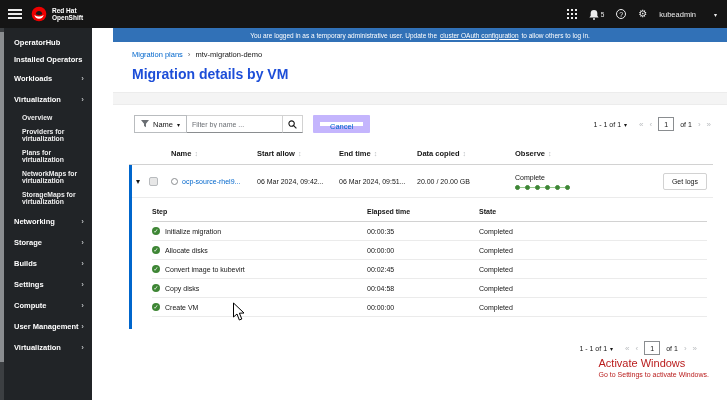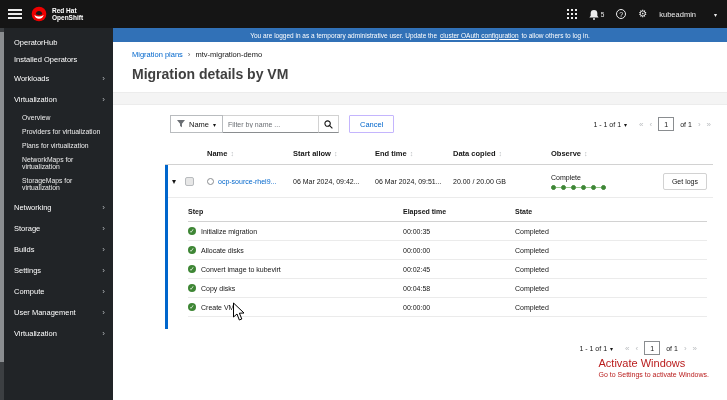--- a/index.html
+++ b/index.html
@@ -16,51 +16,51 @@
   .brand-text b { font-size:6.5px; font-weight:bold; color:#fff; }
   .mast-right { margin-left:auto; display:flex; align-items:center; gap:12px; }
   .mast-icon { display:flex; align-items:center; gap:2px; color:#ededed; font-size:8px; cursor:pointer; }
   .badge-count { font-size:6.5px; color:#ededed; }
   .qmark { width:10px; height:10px; border:1px solid #ededed; border-radius:50%; font-size:7px; display:flex; align-items:center; justify-content:center; }
   .gear { font-size:10px; line-height:10px; }
   .user-menu { display:flex; align-items:center; gap:18px; font-size:7.5px; color:#ededed; cursor:pointer; }
   .caret { font-size:6px; color:#ededed; }
 
   
-  .sidebar { position:absolute; top:28px; left:0; width:113px; bottom:0; background:#212427; color:#fff; z-index:10; padding:6px 0 0 5px; overflow:hidden; }
+  .sidebar { position:absolute; top:28px; left:0; width:92px; bottom:0; background:#212427; color:#fff; z-index:10; padding:6px 0 0 5px; overflow:hidden;font-weight:bold; }
   .side-scroll { position:absolute; left:0; top:28px; bottom:0; width:4px; background:#3c3f42; z-index:11; }
   .side-scroll i { position:absolute; left:0; top:4px; width:4px; height:330px; background:#8a8d90; display:block; }
   .nav-item { display:flex; align-items:center; justify-content:space-between; padding:6px 8px 6px 9px; font-size:7.5px; color:#fff; cursor:pointer; }
   .nav-item.small { padding:4px 8px 4px 9px; }
   .chev { color:#b8bbbe; font-size:8px; line-height:6px; }
   .chev.down { display:inline-block; transform:rotate(90deg); }
   .subnav { padding:0 0 3px 0; }
   .subnav-item { padding:3.5px 6px 3.5px 17px; font-size:6.8px; color:#ededed; cursor:pointer; }
 
   
   .content { position:absolute; top:28px; left:113px; right:0; bottom:0; background:#fff; overflow:hidden; }
   .banner { height:14px; background:#3171b7; color:#fff; font-size:6.5px; display:flex; align-items:center; justify-content:center; gap:3px; white-space:nowrap; }
   .banner a { color:#fff; text-decoration:underline; cursor:pointer; }
   .breadcrumb { display:flex; align-items:center; gap:5px; font-size:7.5px; margin:8px 0 0 19px; }
   .breadcrumb a { color:#0066cc; text-decoration:none; cursor:pointer; }
   .breadcrumb .sep { color:#6a6e73; font-size:8px; }
   .breadcrumb .cur { color:#151515; }
-  .page-title { font-size:14px; font-weight:bold; color:#404040; margin:7px 0 10px 19px; }
+  .page-title { font-size:14px; font-weight:bold; color:#1d4ed8; margin:7px 0 10px 19px; }
   .section-gap { height:13px; background:#f4f4f4; border-top:1px solid #ececec; border-bottom:1px solid #ececec; }
 
-  .card { padding:0 14px 0 16px;margin-left:36px; }
+  .card { padding:0 14px 0 16px; }
 
   
   .toolbar { display:flex; align-items:center; padding:10px 2px 9px 5px; }
   .filter-group { display:flex; align-items:stretch; }
   .attr-btn { display:flex; align-items:center; gap:4px; border:1px solid #b9bcbf; background:#fff; height:18px; padding:0 6px; font-size:7.5px; color:#151515; cursor:pointer; }
   .text-input { height:18px; width:96px; border:1px solid #d2d2d2; border-left:none; border-bottom:1px solid #8a8d90; font-size:7px; padding:0 5px; color:#151515; }
   .text-input::placeholder { color:#6a6e73; }
   .search-btn { width:20px; height:18px; border:1px solid #d2d2d2; border-left:none; border-bottom:1px solid #8a8d90; background:#fff; display:flex; align-items:center; justify-content:center; cursor:pointer; }
-  .cancel-btn { margin-left:10px; height:18px; padding:0 10px; background:#fff; border:1px solid #c4b5fd; color:#0066cc; font-size:7.5px; border-radius:1px; cursor:pointer; }
+  .cancel-btn { margin-left:10px; height:18px; padding:0 10px; background:#fff; border:7px solid #c4b5fd; color:#0066cc; font-size:7.5px; border-radius:1px; cursor:pointer; }
 
   .pagination { margin-left:auto; display:flex; align-items:center; gap:4px; font-size:7px; color:#151515; }
   .pag-range { display:flex; align-items:center; gap:3px; cursor:pointer; }
   .pag-nav { display:flex; align-items:center; gap:6px; margin-left:8px; color:#b8bbbe; font-size:8px; }
   .pag-nav .pg-btn { cursor:pointer; }
   .page-box { width:16px; height:14px; border:1px solid #8a8d90; display:flex; align-items:center; justify-content:center; font-size:7px; color:#151515; background:#fff; }
   .of-label { color:#151515; font-size:7px; }
 
   
   .tbl-head { display:grid; grid-template-columns:16px 22px 86px 82px 78px 98px 1fr 66px; align-items:center; padding:7px 0 6px 4px; border-bottom:1px solid #d2d2d2; font-size:7.5px; font-weight:bold; color:#151515; }

